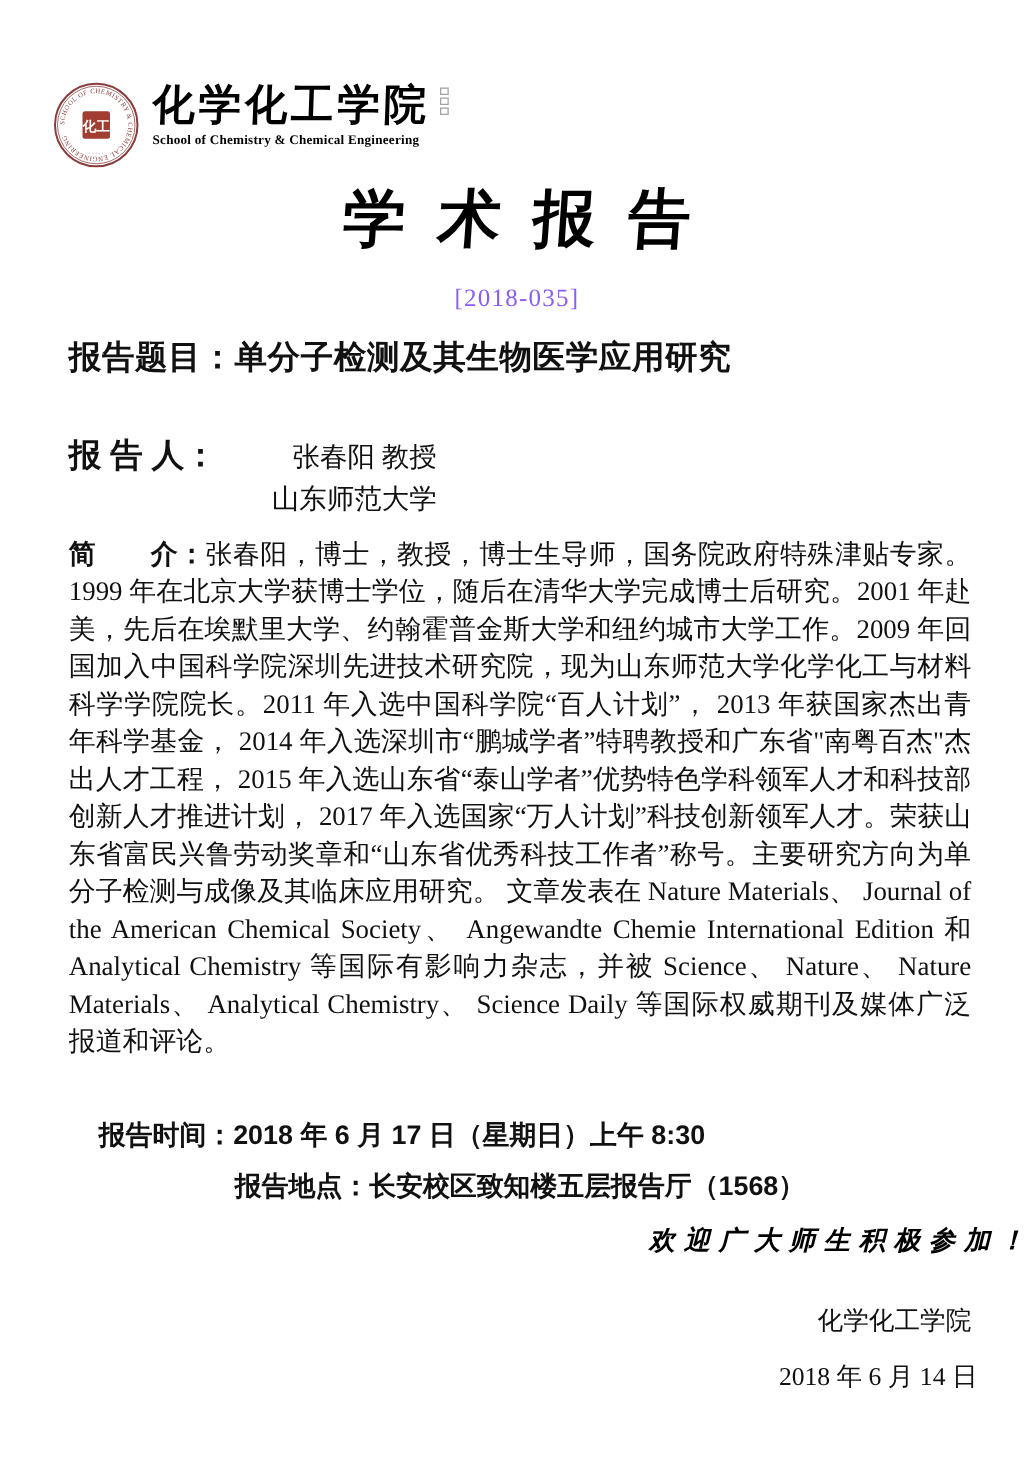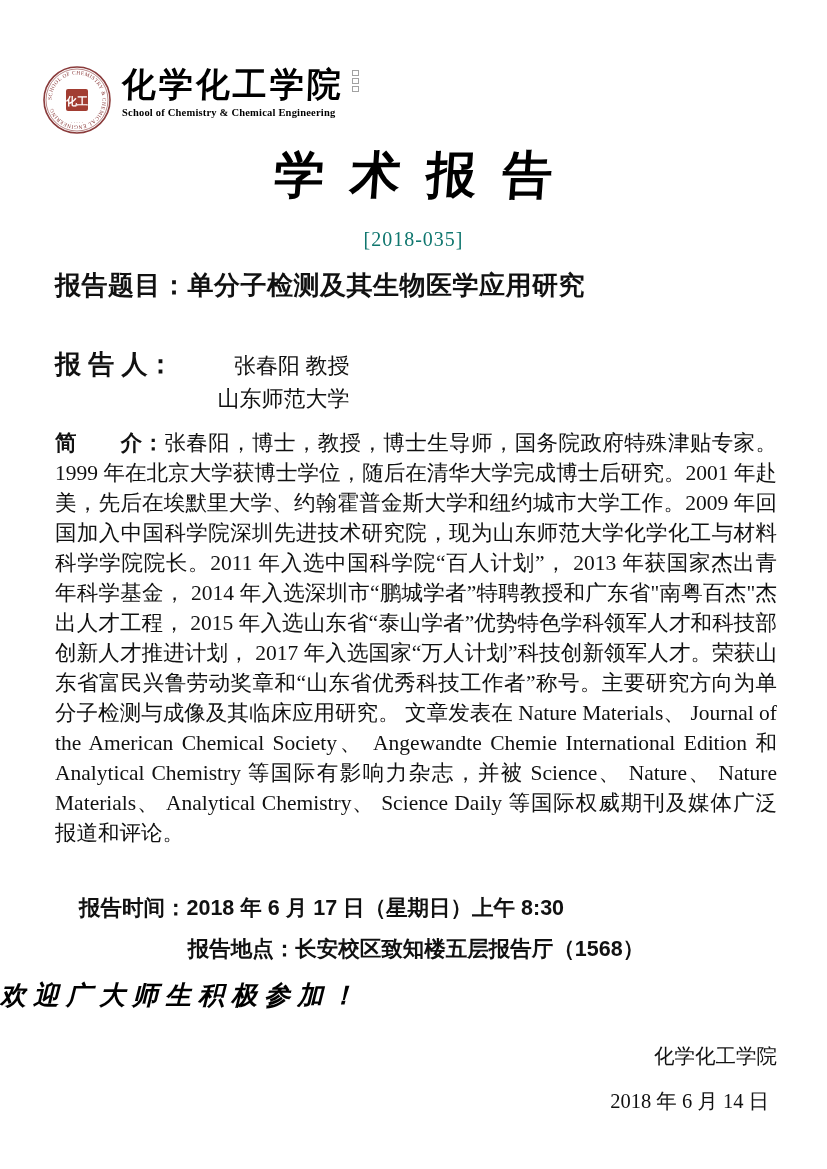--- a/index.html
+++ b/index.html
@@ -58,45 +58,45 @@
     transform: skewX(-4deg);
     color: #000;
   }
   .doc-number {
     position: absolute;
     left: 0; right: 0; top: 228px;
     text-align: center;
     font-family: "Liberation Serif", serif;
     font-size: 20px;
     letter-spacing: 1px;
-    color: #0f766e;
+    color: #8b5cf6;
   }
   
   .line { position: absolute; left: 55px; width: 722px; font-size: 21.5px; line-height: 30px; }
   .topic-line   { top: 270px; font-size: 26px; font-weight: bold; font-family: "Liberation Sans", sans-serif; letter-spacing: .5px; }
   .speaker-line { top: 349px; }
   .speaker-label { font-weight: bold; font-family: "Liberation Sans", sans-serif; font-size: 26px; }
   .speaker-value { display: inline-block; vertical-align: top; margin-left: 44px; font-size: 22px; line-height: 33px; text-align: right; }
   .intro { top: 428px; text-align: justify; font-size: 21.5px; line-height: 30px; }
   .intro-label { font-weight: bold; font-family: Liberation Serif, serif; }
   .time-line     { top: 893px; font-size: 21.5px; font-weight: bold; font-family: "Liberation Sans", sans-serif; margin-left: 24px; }
   .location-line { top: 934px; font-size: 21.5px; font-weight: bold; font-family: "Liberation Sans", sans-serif; text-align: center; }
   .welcome-line {
     position: absolute;
     left: 0; right: 0; top: 978px;
-    text-align: left;
+    text-align: right;
     font-family: "DejaVu Serif", serif;
     font-weight: bold;
     font-style: italic;
-    font-size: 26px;
+    font-size: 21px;
     letter-spacing: 7px;
     color: #000;
   }
   .footer-org  { position: absolute; right: 50px; top: 1042px; font-size: 20.5px; }
-  .footer-date { position: absolute; right: 58px; top: 1087px; font-size: 20.5px; margin-left: 36px; }
+  .footer-date { position: absolute; right: 45px; top: 1087px; font-size: 20.5px; margin-left: 36px; }
 </style>
 </head>
 <body>
 
 <div class="page">
 
   <div class="logo-block">
     <svg class="seal" viewBox="0 0 74 76" aria-hidden="true">
       <defs>
         <path id="ringPath" d="M 37,38 m -25.5,0 a 25.5,25.5 0 1,1 51,0 a 25.5,25.5 0 1,1 -51,0"></path>

